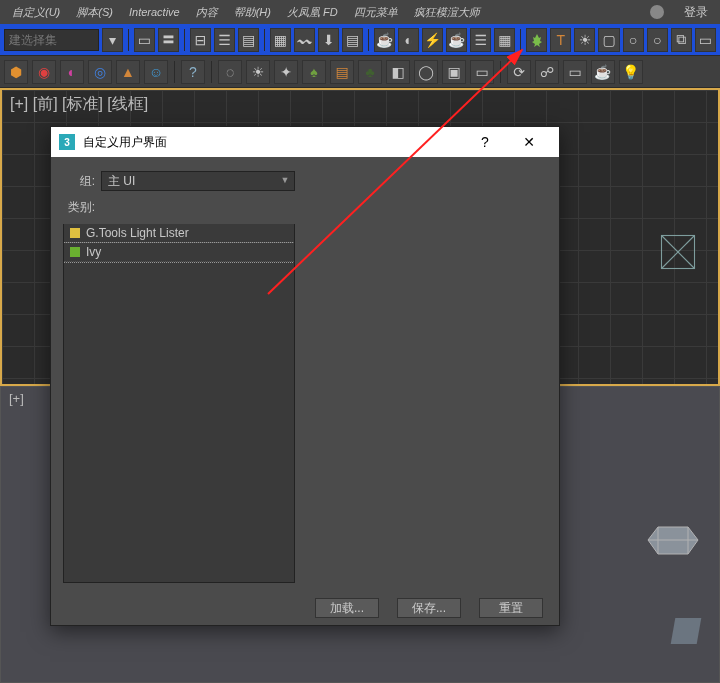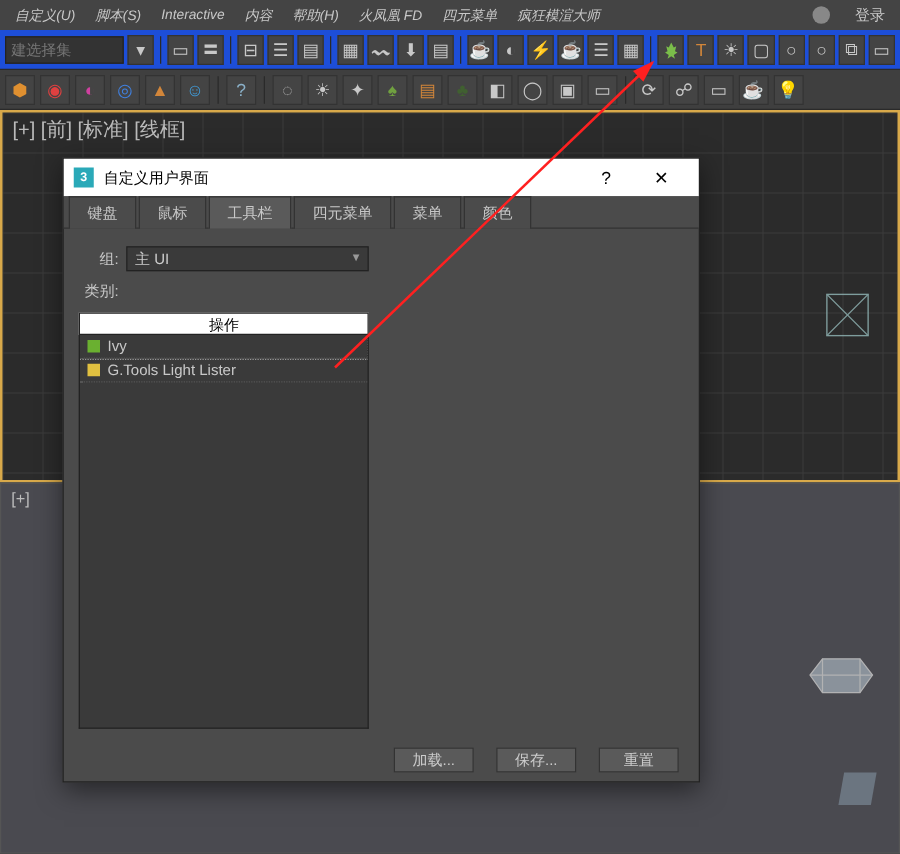--- a/index.html
+++ b/index.html
@@ -318,49 +318,40 @@
 
 <div class="dialog">
   <div class="titlebar">
     <span class="tb-icon">3</span>
     <span>自定义用户界面</span>
     <span class="spacer"></span>
     <span class="win-btn">?</span>
     <span class="win-btn">✕</span>
   </div>
 
-  <div class="tabs">
-    <div class="tab">键盘</div>
-    <div class="tab">鼠标</div>
-    <div class="tab active">工具栏</div>
-    <div class="tab">四元菜单</div>
-    <div class="tab">菜单</div>
-    <div class="tab">颜色</div>
-  </div>
 
   <div class="dialog-body">
     <div class="col-left">
       <div class="row">
         <span class="row-label">组:</span>
         <div class="combo">
           <span>主 UI</span>
         </div>
       </div>
       <div class="row">
         <span class="row-label">类别:</span>
       </div>
-      <div class="action-list-head">操作</div>
       <div class="action-list">
+        <div class="action-row">
+          <span class="dot-y"></span>
+          <span>G.Tools Light Lister</span>
+        </div>
         <div class="action-row selected">
           <span class="dot-g"></span>
           <span>Ivy</span>
-        </div>
-        <div class="action-row">
-          <span class="dot-y"></span>
-          <span>G.Tools Light Lister</span>
         </div>
       </div>
     </div>
 
   </div>
 
   <div class="dialog-footer">
     <span class="btn">加载...</span>
     <span class="btn">保存...</span>
     <span class="btn">重置</span>

